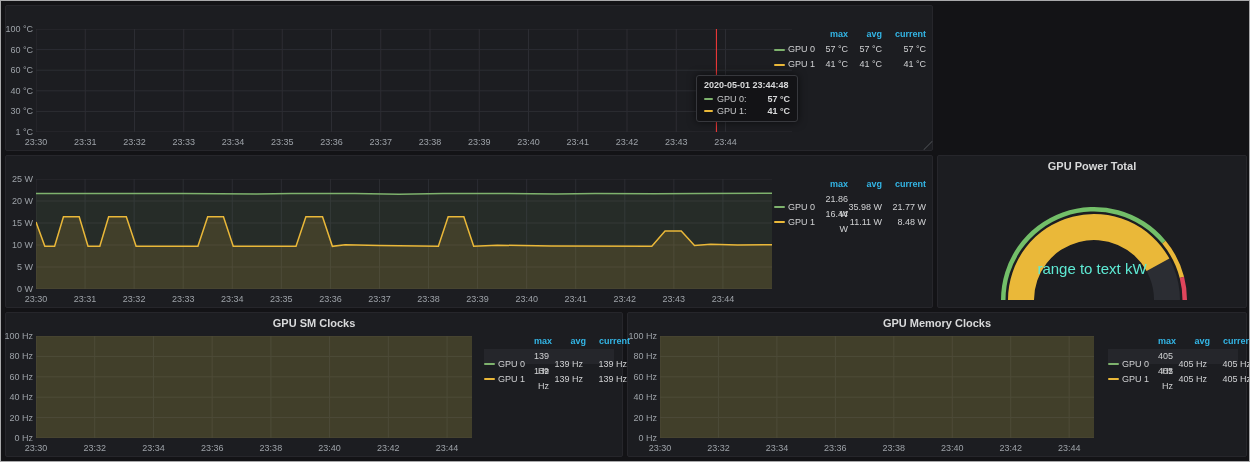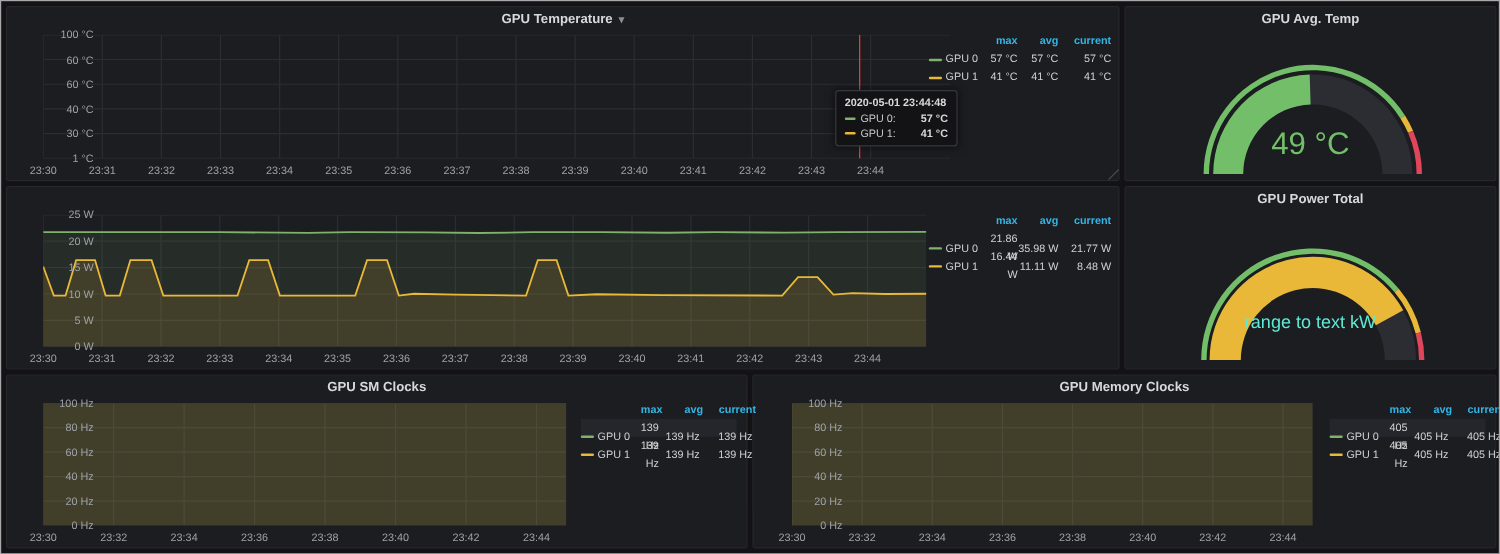--- a/index.html
+++ b/index.html
@@ -15,21 +15,21 @@
   .panel-title{position:absolute;top:0;left:0;right:0;height:20px;line-height:20px;text-align:center;
     font-size:11px;font-weight:bold;color:#d8d9da;z-index:3;}
   .panel-title .caret{color:#8e8e92;font-size:9px;margin-left:5px;}
 
   .plot{position:absolute;}
   #p-temp  .plot{left:30px;right:140px;top:23px;bottom:18px;}
   #p-power .plot{left:30px;right:160px;top:23px;bottom:18px;}
   #p-sm    .plot{left:30px;right:150px;top:23px;bottom:18px;}
   #p-mem   .plot{left:32px;right:152px;top:23px;bottom:18px;}
   .plot svg{position:absolute;left:0;top:0;width:100%;height:100%;overflow:hidden;display:block;}
-  .ytick{position:absolute;left:-32px;width:29px;text-align:right;font-size:9px;color:#9da2a8;transform:translateY(-50%);white-space:nowrap;margin-left:45px;}
+  .ytick{position:absolute;left:-32px;width:29px;text-align:right;font-size:9px;color:#9da2a8;transform:translateY(-50%);white-space:nowrap;}
   .xtick{position:absolute;bottom:-15px;font-size:9px;color:#9da2a8;transform:translateX(-50%);white-space:nowrap;}
 
   .legend{position:absolute;top:21px;font-size:9px;color:#d0d1d3;z-index:2;}
   #p-temp .legend,#p-power .legend{right:6px;width:152px;}
   #p-sm .legend,#p-mem .legend{right:8px;width:130px;}
   .lrow{display:grid;grid-template-columns:14px 36px 1fr 34px 44px;height:15px;line-height:15px;align-items:center;}
   .lrow.hl{background:#25262b;}
   .lrow .c3,.lrow .c4,.lrow .c5{text-align:right;}
   .lrow.lhead{color:#33b5e5;font-weight:bold;}
   .dash{width:11px;height:2px;border-radius:1px;}
@@ -50,23 +50,20 @@
   #p-powertotal .gauge-value{top:104px;font-size:15px;font-weight:normal;color:#5eead4;}
 
   .resize-handle{position:absolute;right:-2px;bottom:4px;width:12px;height:1px;background:#4a4b50;transform:rotate(-45deg);}
 </style>
 </head>
 <body>
 
 <div class="frame">
 
   <div class="panel" id="p-temp">
-    <div class="panel-title">
-      <span>GPU Temperature</span><span class="caret">▾</span>
-    </div>
     <div class="plot">
         <svg viewBox="0 0 1000 1000" preserveAspectRatio="none">
           <line x1="0" x2="0" y1="0" y2="1000" stroke="#2c2d33" stroke-width="1" vector-effect="non-scaling-stroke"></line>
           <line x1="65.14657980456026" x2="65.14657980456026" y1="0" y2="1000" stroke="#2c2d33" stroke-width="1" vector-effect="non-scaling-stroke"></line>
           <line x1="130.29315960912052" x2="130.29315960912052" y1="0" y2="1000" stroke="#2c2d33" stroke-width="1" vector-effect="non-scaling-stroke"></line>
           <line x1="195.4397394136808" x2="195.4397394136808" y1="0" y2="1000" stroke="#2c2d33" stroke-width="1" vector-effect="non-scaling-stroke"></line>
           <line x1="260.58631921824104" x2="260.58631921824104" y1="0" y2="1000" stroke="#2c2d33" stroke-width="1" vector-effect="non-scaling-stroke"></line>
           <line x1="325.73289902280135" x2="325.73289902280135" y1="0" y2="1000" stroke="#2c2d33" stroke-width="1" vector-effect="non-scaling-stroke"></line>
           <line x1="390.8794788273616" x2="390.8794788273616" y1="0" y2="1000" stroke="#2c2d33" stroke-width="1" vector-effect="non-scaling-stroke"></line>
           <line x1="456.02605863192184" x2="456.02605863192184" y1="0" y2="1000" stroke="#2c2d33" stroke-width="1" vector-effect="non-scaling-stroke"></line>
@@ -145,33 +142,20 @@
           <div class="tt-row">
             <div class="dash" style="background: rgb(234, 184, 57);"></div>
             <div class="tt-name">GPU 1:</div>
             <div class="tt-val">41 °C</div>
           </div>
         </div>
     </div>
     <div class="resize-handle"></div>
   </div>
 
-  <div class="panel" id="p-avgtemp">
-    <div class="panel-title">
-      <span>GPU Avg. Temp</span>
-    </div>
-    <svg class="gauge" viewBox="0 0 310 128">
-        <path d="M73.00 121.00 A83 83 0 0 1 239.00 121.00 L214.00 121.00 A58 58 0 0 0 98.00 121.00 Z" fill="#2b2d33"></path>
-        <path d="M65.00 121.00 A91 91 0 0 1 232.83 72.24 L229.03 74.65 A86.5 86.5 0 0 0 69.50 121.00 Z" fill="#73bf69"></path>
-        <path d="M232.83 72.24 A91 91 0 0 1 239.52 84.86 L235.39 86.65 A86.5 86.5 0 0 0 229.03 74.65 Z" fill="#eab839"></path>
-        <path d="M239.52 84.86 A91 91 0 0 1 247.00 121.00 L242.50 121.00 A86.5 86.5 0 0 0 235.39 86.65 Z" fill="#e0455c"></path>
-        <path d="M73.00 121.00 A83 83 0 0 1 153.39 38.04 L154.18 63.03 A58 58 0 0 0 98.00 121.00 Z" fill="#73bf69"></path>
-      </svg>
-    <div class="gauge-value">49 °C</div>
-  </div>
 
   <div class="panel" id="p-power">
     <div class="plot">
         <svg viewBox="0 0 1000 1000" preserveAspectRatio="none">
           <line x1="0" x2="0" y1="0" y2="1000" stroke="#2c2d33" stroke-width="1" vector-effect="non-scaling-stroke"></line>
           <line x1="66.66666666666667" x2="66.66666666666667" y1="0" y2="1000" stroke="#2c2d33" stroke-width="1" vector-effect="non-scaling-stroke"></line>
           <line x1="133.33333333333334" x2="133.33333333333334" y1="0" y2="1000" stroke="#2c2d33" stroke-width="1" vector-effect="non-scaling-stroke"></line>
           <line x1="200" x2="200" y1="0" y2="1000" stroke="#2c2d33" stroke-width="1" vector-effect="non-scaling-stroke"></line>
           <line x1="266.6666666666667" x2="266.6666666666667" y1="0" y2="1000" stroke="#2c2d33" stroke-width="1" vector-effect="non-scaling-stroke"></line>
           <line x1="333.3333333333333" x2="333.3333333333333" y1="0" y2="1000" stroke="#2c2d33" stroke-width="1" vector-effect="non-scaling-stroke"></line>

